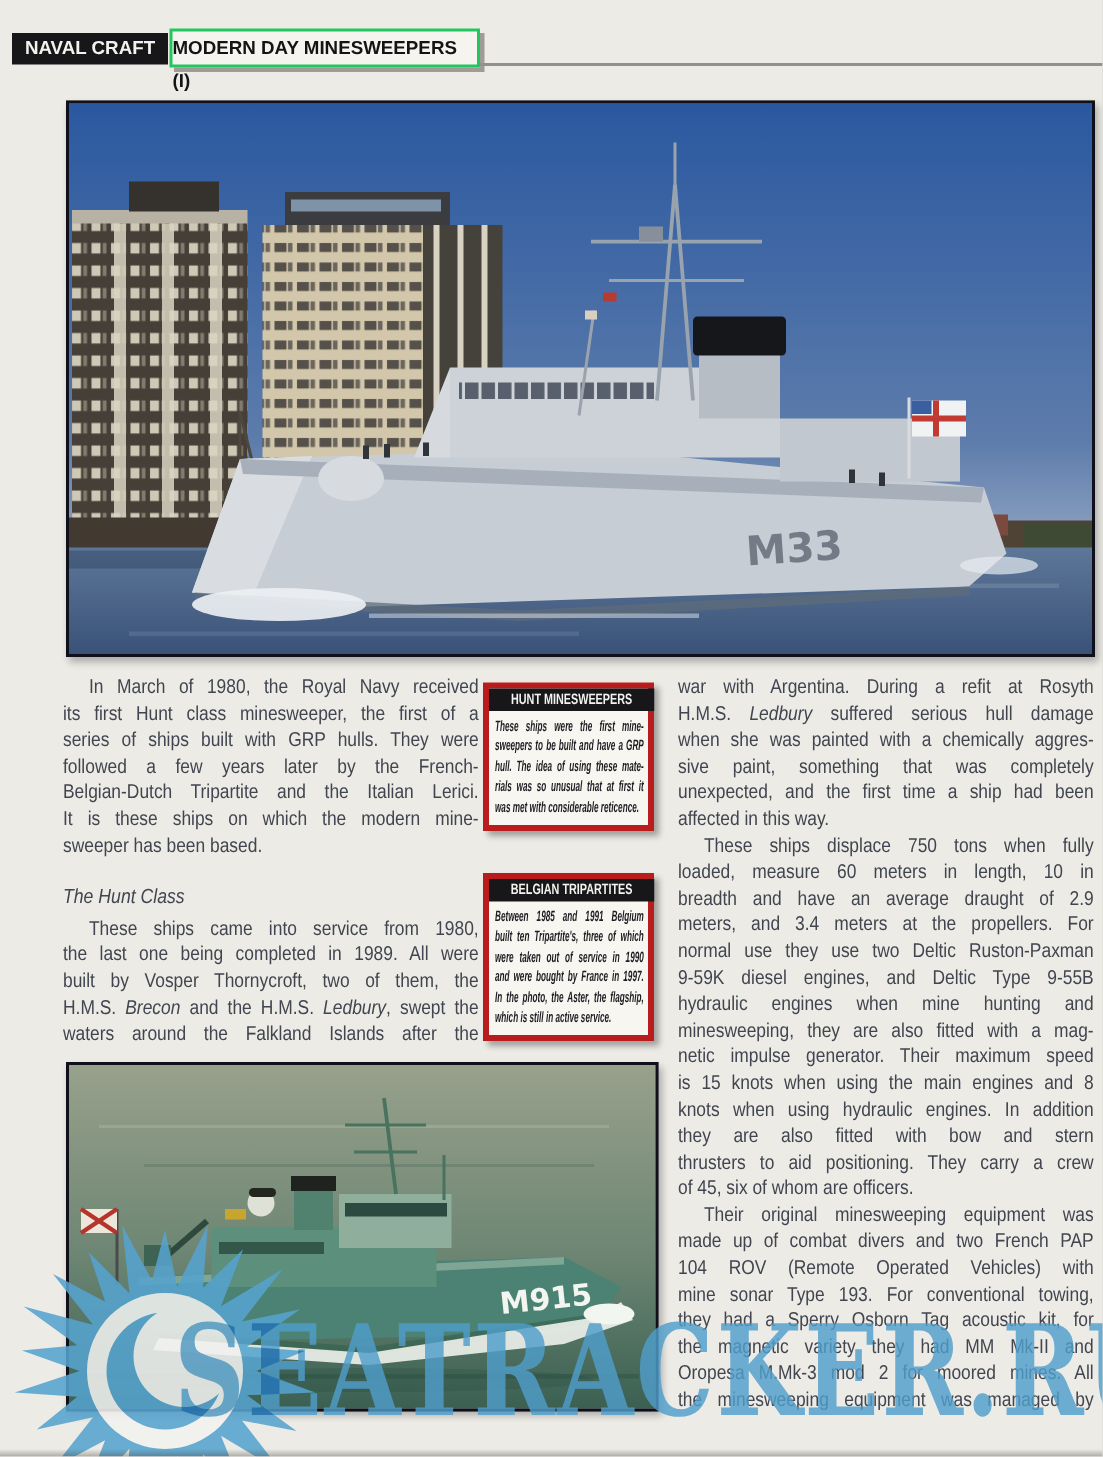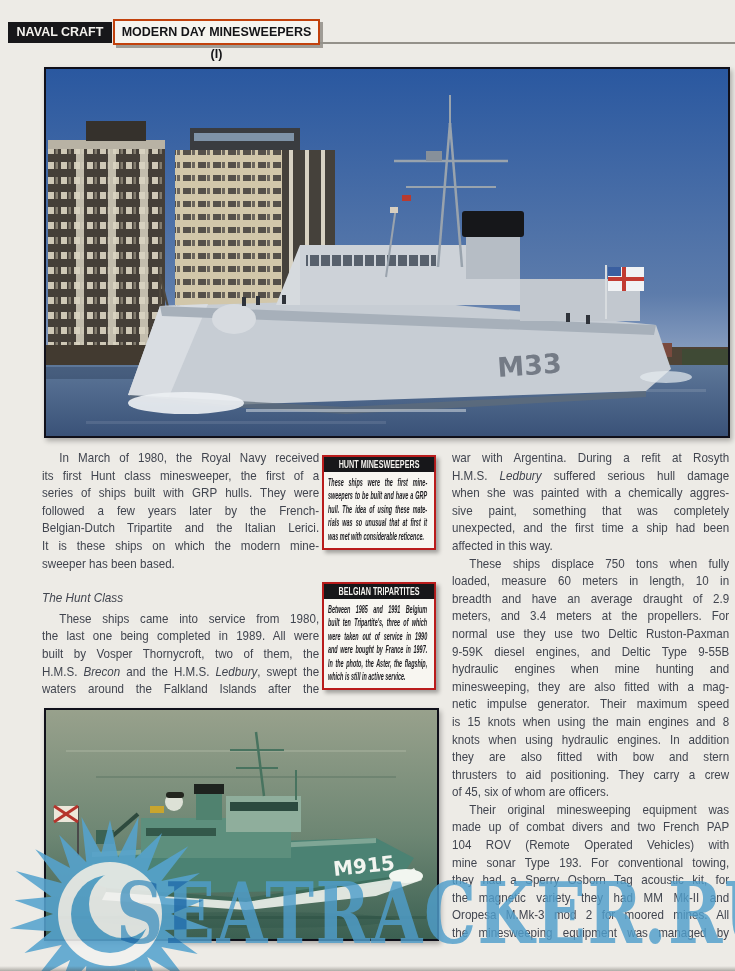--- a/index.html
+++ b/index.html
@@ -10,23 +10,23 @@
     padding-left:20px;
   }
   
   .cat-tab {
     position:absolute; left:8px; top:22px; width:104px; height:21px;
     background:#17171a; color:#f4f2ee; font-weight:bold; font-size:12.5px;
     line-height:21px; text-align:center; letter-spacing:0;
   }
   .title-tab {
     position:absolute; left:113px; top:19px; width:207px; height:26px;
-    box-sizing:border-box; background:#f6f4ef; border:2px solid #c2410c;
+    box-sizing:border-box; background:#f6f4ef; border:2px solid #22c55e;
     color:#141417; font-weight:bold; font-size:12.5px; line-height:22px;
-    text-align:center; box-shadow:3px 3px 0 rgba(94,91,84,.55);
+    text-align:left; box-shadow:3px 3px 0 rgba(94,91,84,.55);
   }
   .head-rule {
     position:absolute; left:320px; top:42px; width:415px; height:2px;
     background:#94918a;
   }
   
   .photo {
     position:absolute; box-sizing:border-box; border:2px solid #10101a;
     box-shadow:2px 3px 5px rgba(0,0,0,.28); background:#888;
   }
@@ -45,21 +45,21 @@
   .line.end { text-align-last:left; }
   .indent .line:first-child { text-indent:20px; }
   .col em, .sbody em { font-style:italic; }
   .sub-head {
     font-style:italic; font-size:13.6px; line-height:17.6px;
     margin:17px 0 3px 0; color:#41454f;
   }
   
   .sidebox {
     position:absolute; left:322px; width:114px; box-sizing:border-box;
-    background:#f8f6f1; border:2px solid #b91c1c;
+    background:#f8f6f1; border:4px solid #b91c1c;
     box-shadow:3px 3px 4px rgba(0,0,0,.32);
   }
   .sb-hunt    { top:455px; }
   .sb-belgian { top:582px; }
   .stitle {
     background:#17171a; color:#f4f2ee; height:15px; line-height:15px;
     font-weight:bold; font-size:10px; text-align:center;
     width:153px; transform:scaleX(.72); transform-origin:top left;
   }
   .stitle-wrap { height:15px; overflow:visible; }

